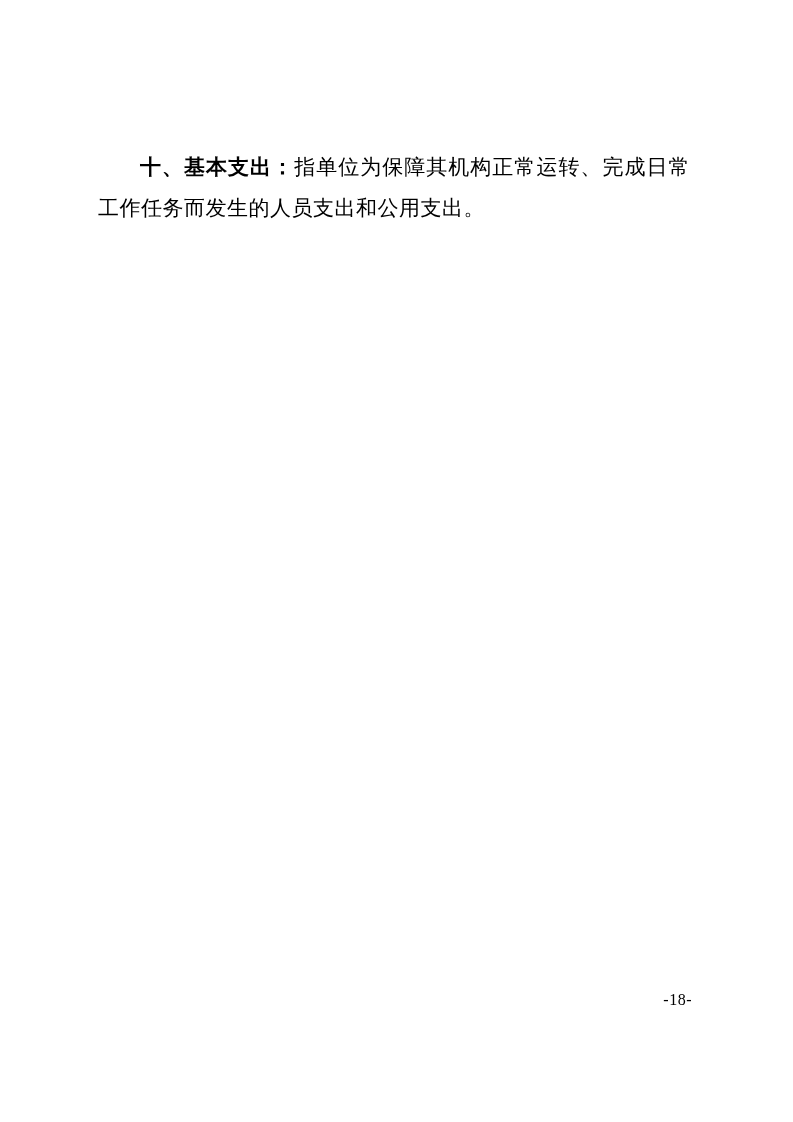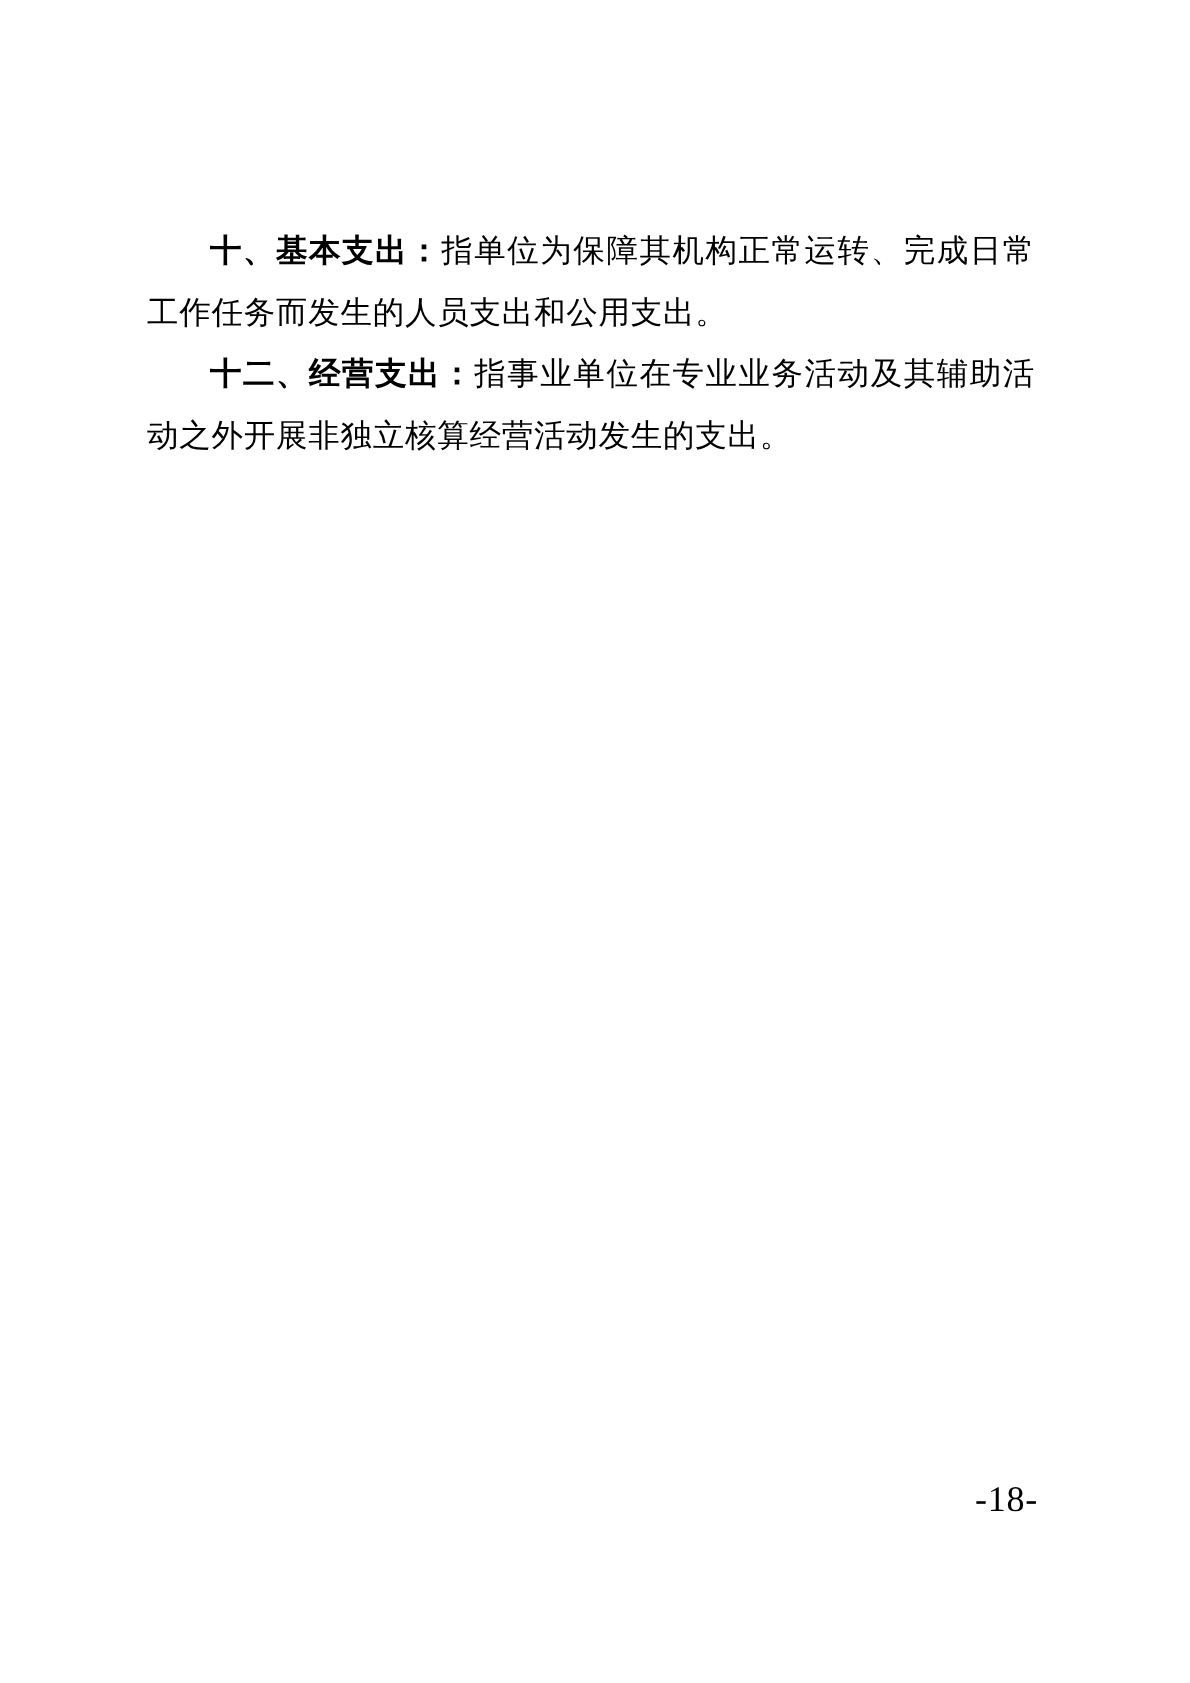--- a/index.html
+++ b/index.html
@@ -39,40 +39,37 @@
     letter-spacing: 0.5px;
     word-break: break-all;
   }
   .para .lead {
     font-weight: bold;
   }
   .page-number {
     position: absolute;
     right: 101px;
     top: 988px;
-    font-size: 24px;
+    font-size: 16px;
     line-height: 24px;
     letter-spacing: 0.5px;
     font-family: "Liberation Serif", "DejaVu Serif", serif;
     color: #000000;
   }
 </style>
 </head>
 <body>
 
 <div class="page">
   <div class="content">
 
     <p class="para">
       <span class="lead">十、基本支出：</span><span>指单位为保障其机构正常运转、完成日常工作任务而发生的人员支出和公用支出。</span>
     </p>
 
 
-    <p class="para">
-      <span class="lead">十二、经营支出：</span><span>指事业单位在专业业务活动及其辅助活动之外开展非独立核算经营活动发生的支出。</span>
-    </p>
 
 
 
   </div>
 
   <div class="page-number">-18-</div>
 </div>
 
 </body></html>

